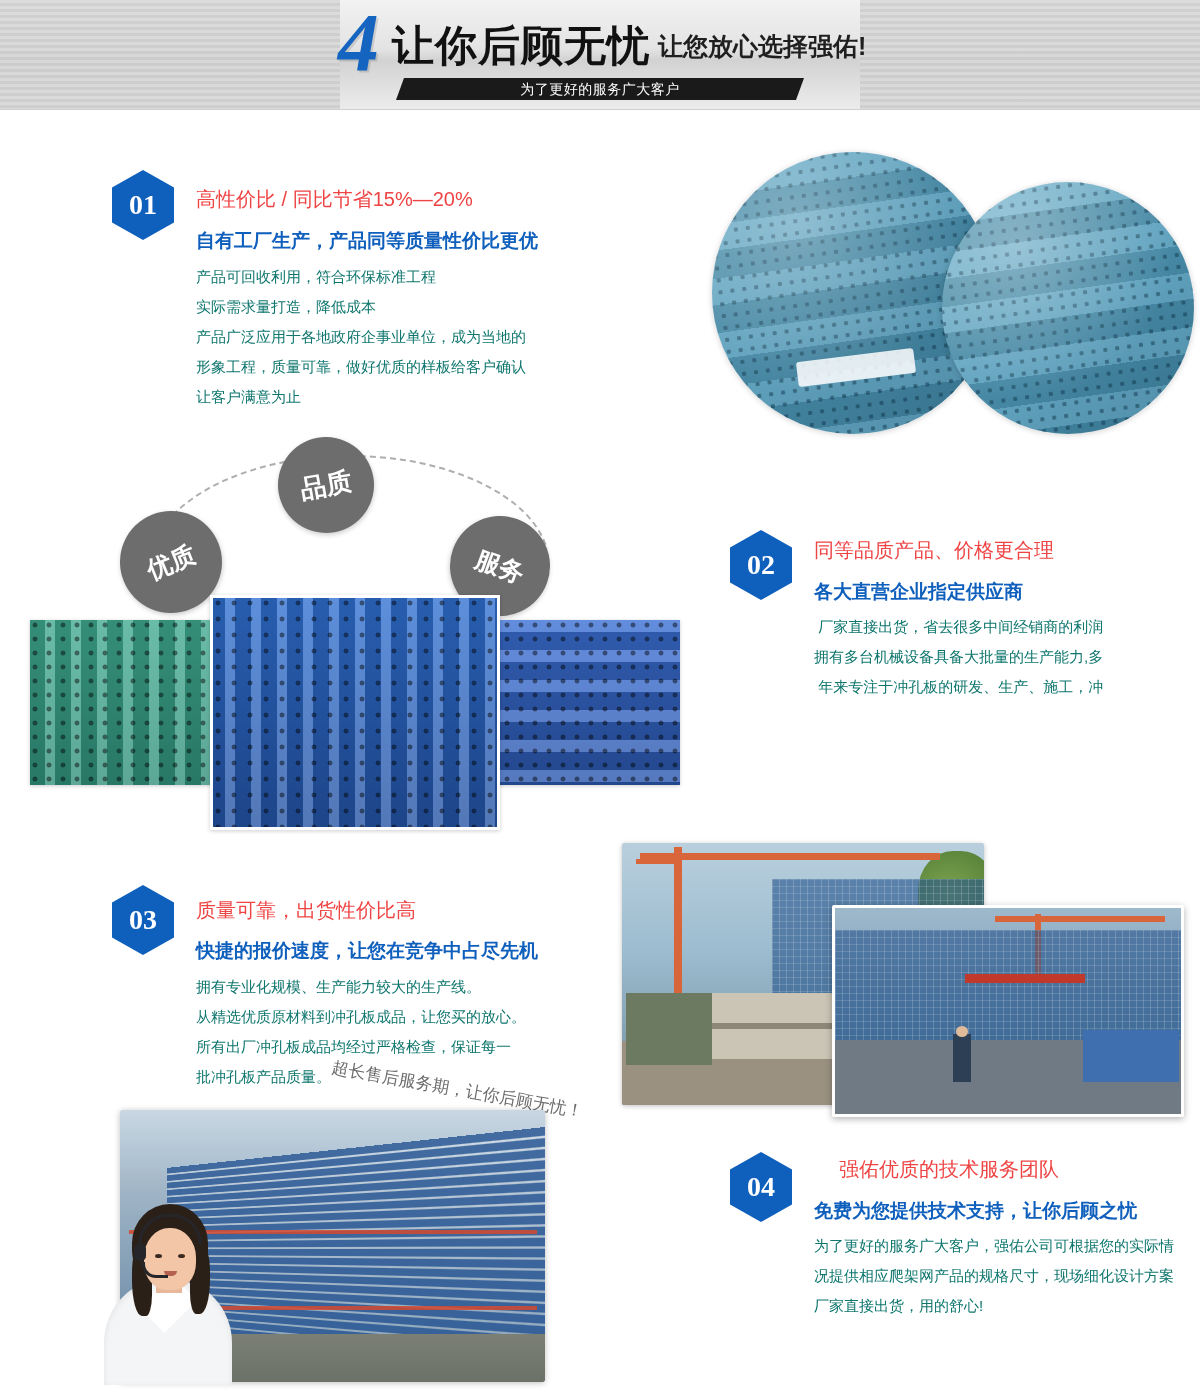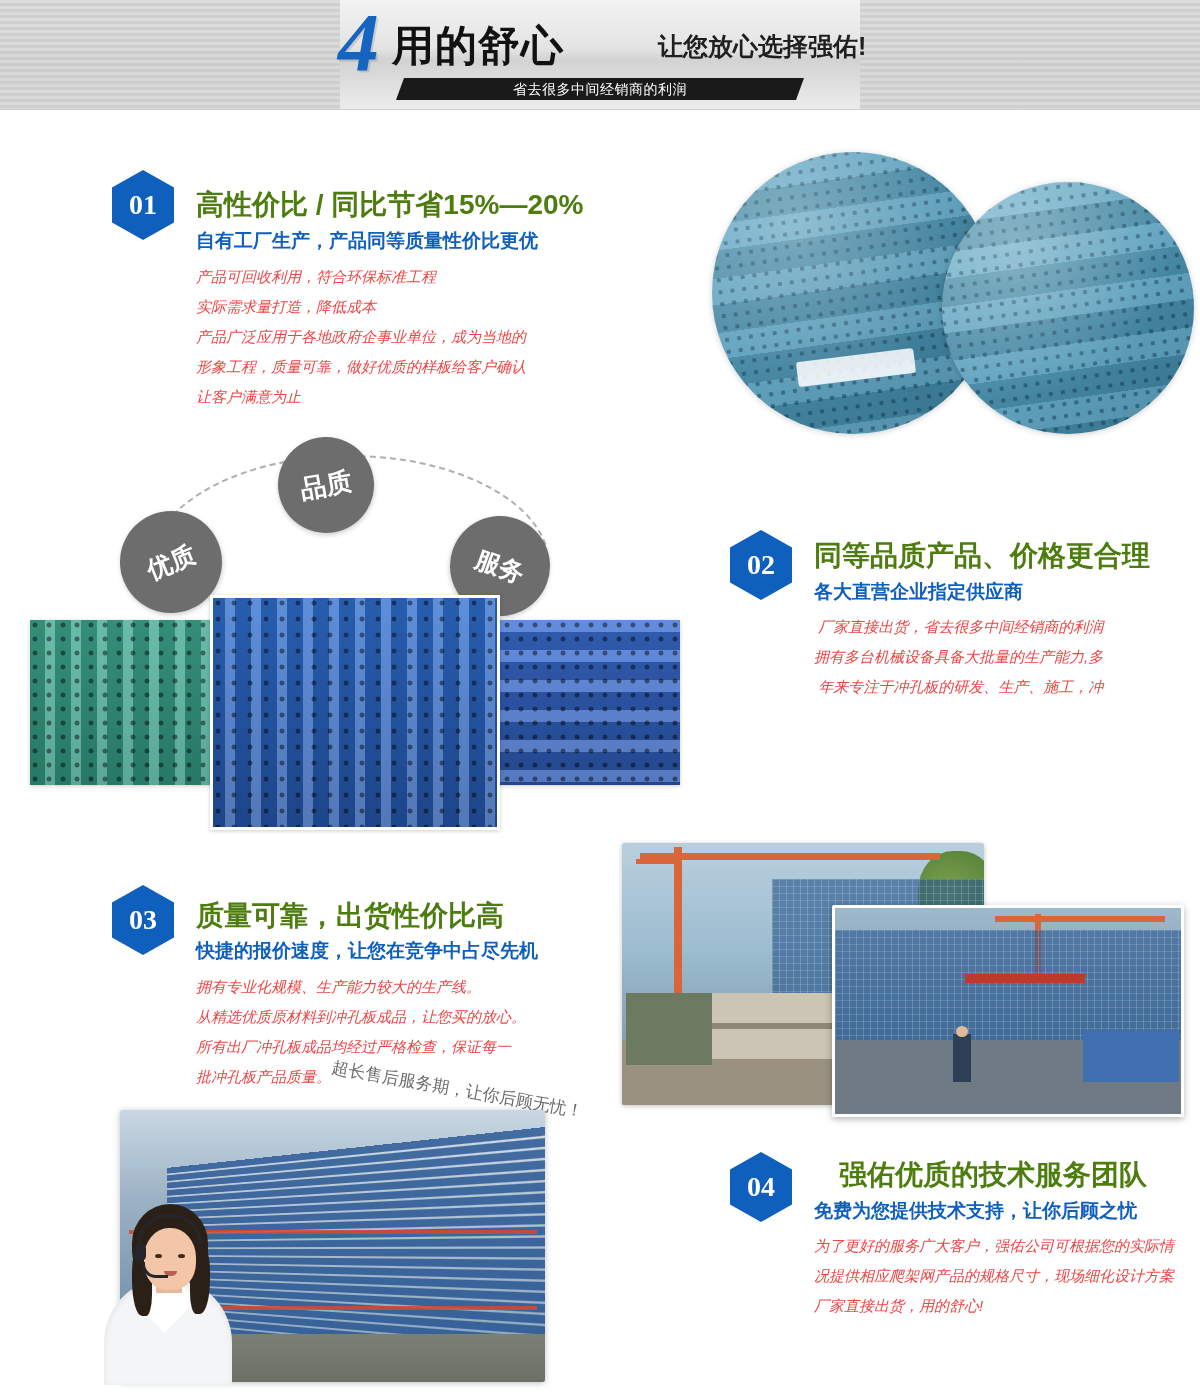--- a/index.html
+++ b/index.html
@@ -60,29 +60,29 @@
   
   .hex {
     position: absolute; width: 62px; height: 70px;
     background: #0f5fbd;
     clip-path: polygon(50% 0%, 100% 25%, 100% 75%, 50% 100%, 0% 75%, 0% 25%);
     color: #fff; font-size: 28px; font-weight: bold;
     display: flex; align-items: center; justify-content: center;
     font-family: "Liberation Serif", serif;
   }
   .h1-title {
-    position: absolute; font-size: 28px; font-weight: bold; color: #4d7c0f;
+    position: absolute; font-size: 20px; font-weight: normal; color: #ef4444;
     white-space: nowrap;
   }
   .h2-title {
     position: absolute; font-size: 19px; font-weight: bold; color: #0f5fbd;
     white-space: nowrap;
   }
   .body-text {
-    position: absolute; font-size: 15px; color: #ef4444; line-height: 30px; font-style: italic;
+    position: absolute; font-size: 15px; color: #0f766e; line-height: 30px;
   }
   .body-text div { white-space: nowrap; }
 
   
   .photo { position: absolute; overflow: hidden; background: #cfd8dc; }
 
   
   .circ {
     position: absolute; border-radius: 50%; overflow: hidden;
     box-shadow: 0 1px 6px rgba(0,0,0,.18);
@@ -273,24 +273,24 @@
   }
 </style>
 </head>
 <body>
 
 <div class="header">
   <div class="stripe-left"></div>
   <div class="stripe-right"></div>
   <div class="header-inner">
     <div class="big-four">4</div>
-    <div class="head-title">用的舒心</div>
+    <div class="head-title">让你后顾无忧</div>
     <div class="head-sub">让您放心选择强佑!</div>
     <div class="company-bar"></div>
-    <div class="company-bar-text">省去很多中间经销商的利润</div>
+    <div class="company-bar-text">为了更好的服务广大客户</div>
   </div>
 </div>
 
 <div class="hex" style="left:112px; top:170px;">01</div>
 <div class="h1-title" style="left:196px; top:186px;">高性价比 / 同比节省15%—20%</div>
 <div class="h2-title" style="left:196px; top:228px;">自有工厂生产，产品同等质量性价比更优</div>
 <div class="body-text" style="left:196px; top:262px;">
   <div>产品可回收利用，符合环保标准工程</div>
   <div>实际需求量打造，降低成本</div>
   <div>产品广泛应用于各地政府企事业单位，成为当地的</div>

